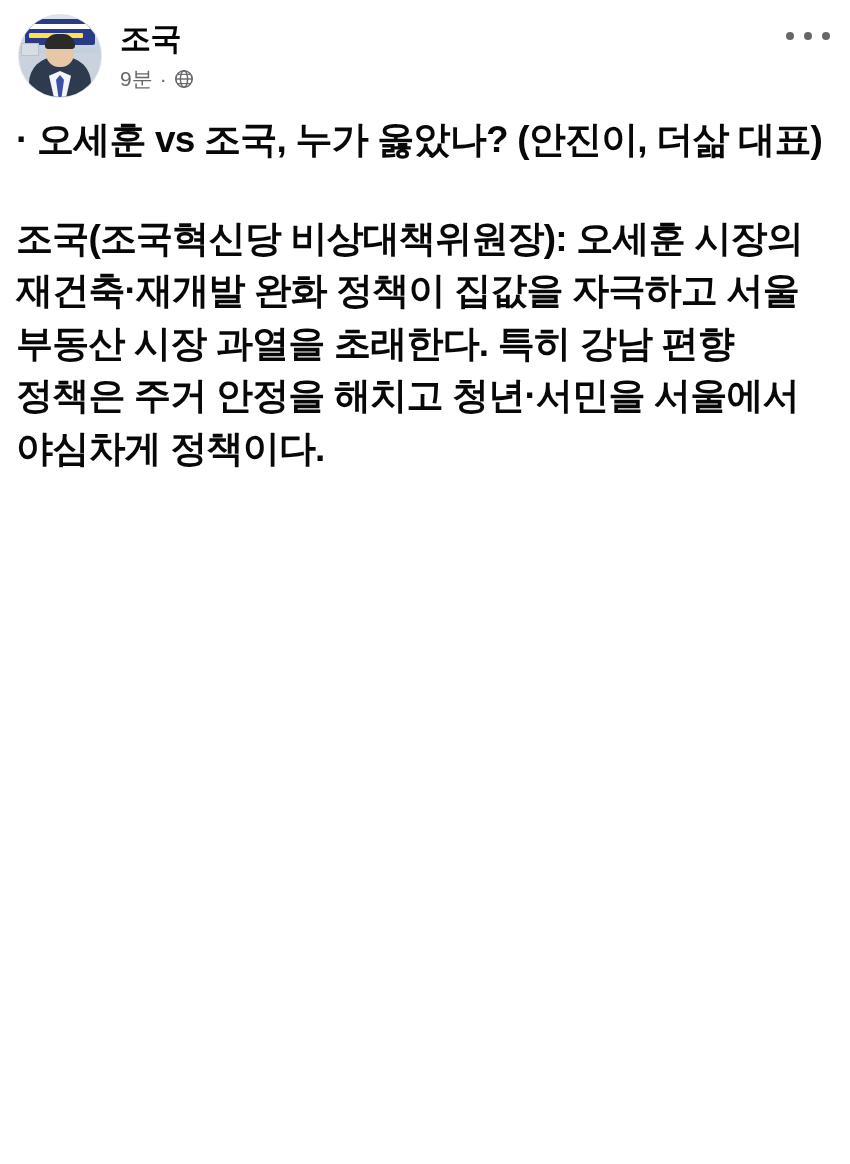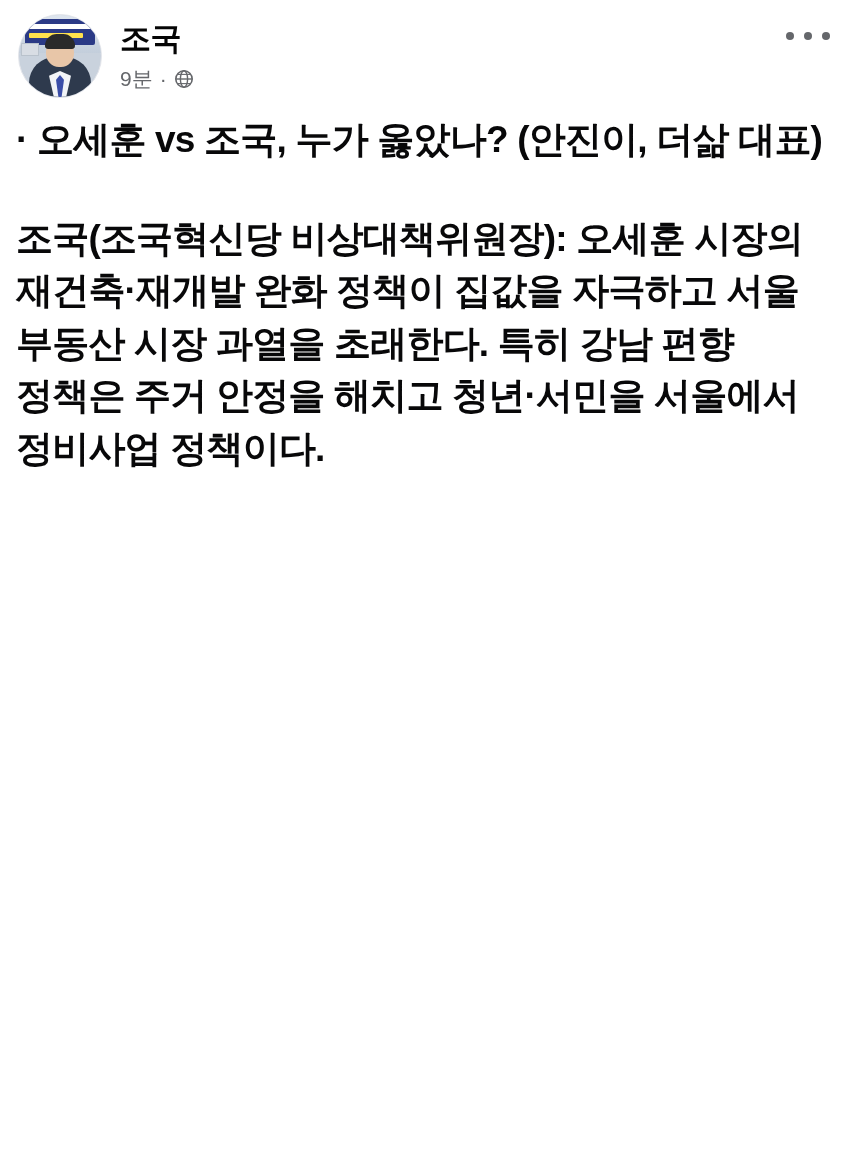--- a/index.html
+++ b/index.html
@@ -229,16 +229,16 @@
     <div class="more-btn">
       <i></i>
       <i></i>
       <i></i>
     </div>
 
   </div>
 
   <div class="post-body">
     <p class="para">· 오세훈 vs 조국, 누가 옳았나? (안진이, 더삶 대표)</p>
-    <p class="para">조국(조국혁신당 비상대책위원장): 오세훈 시장의 재건축·재개발 완화 정책이 집값을 자극하고 서울 부동산 시장 과열을 초래한다. 특히 강남 편향 정책은 주거 안정을 해치고 청년·서민을 서울에서 정비사업 정책이다.</p>
+    <p class="para">조국(조국혁신당 비상대책위원장): 오세훈 시장의 재건축·재개발 완화 정책이 집값을 자극하고 서울 부동산 시장 과열을 초래한다. 특히 강남 편향 정책은 주거 안정을 해치고 청년·서민을 서울에서 야심차게 정책이다.</p>
   </div>
 
 </div>
 
 </body></html>

